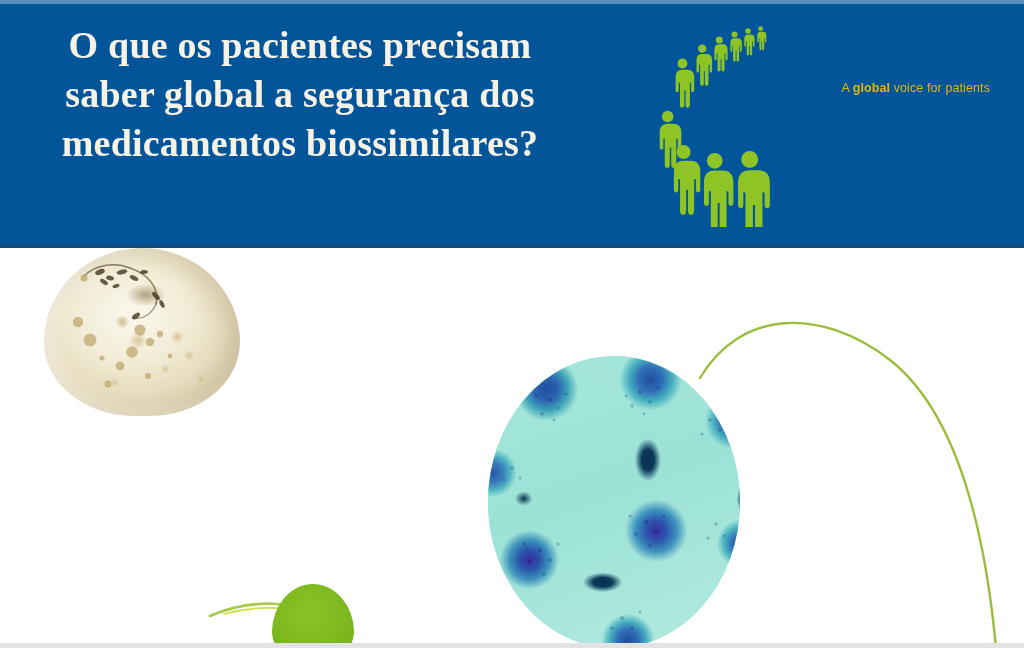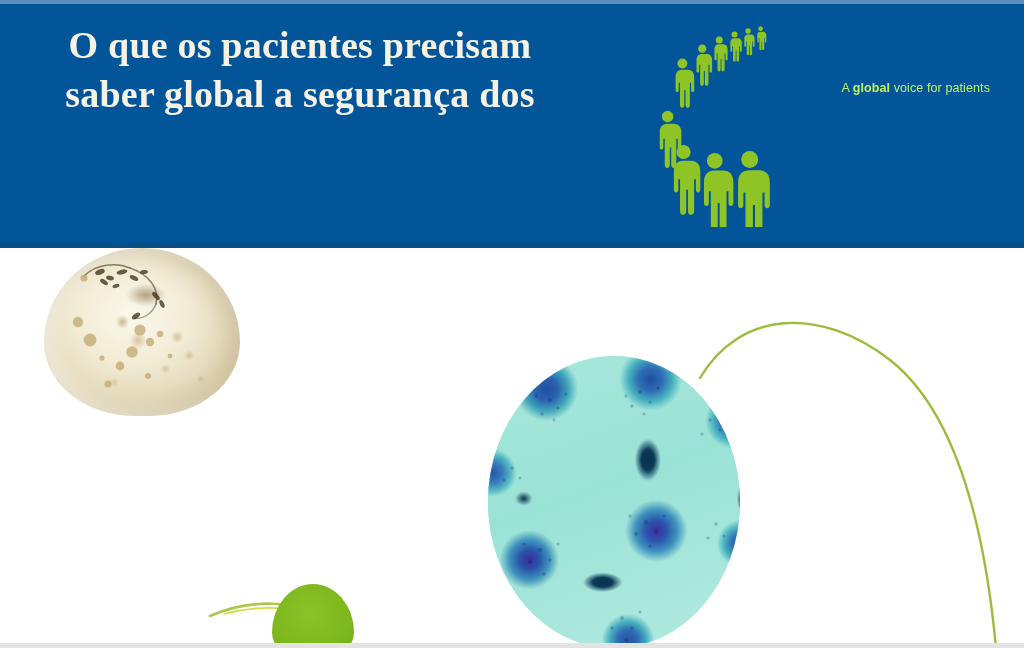--- a/index.html
+++ b/index.html
@@ -94,21 +94,21 @@
     font-size: 28px;
     line-height: 35px;
     color: #FFFFFF;
     white-space: nowrap;
     letter-spacing: -0.2px;
   }
   .logo-tagline {
     margin-top: 7px;
     font-family: "Liberation Sans", sans-serif;
     font-size: 12.5px;
-    color: #bef264;
+    color: #eab308;
     text-align: right;
     width: 297px;
     letter-spacing: 0.1px;
   }
   .logo-tagline b { font-weight: bold; }
 
   
   .body-area {
     position: absolute;
     left: 0;
@@ -216,20 +216,21 @@
 <body>
 
 <div id="slide">
 
   <div class="header-banner">
     <div class="header-top-edge"></div>
 
     <div class="title-block">
       <div class="title-line">O que os pacientes precisam</div>
       <div class="title-line">saber global a segurança dos</div>
+      <div class="title-line">medicamentos biossimilares?</div>
     </div>
 
     <div class="logo-wrap">
 
       <svg class="logo-figures" viewBox="0 0 140 205">
         <g fill="#8FC426">
 
           <g transform="translate(112,4) scale(0.30)">
             <circle cx="12" cy="9" r="8"></circle>
             <path d="M12 19 C4 19 1 24 1 31 L1 52 C1 56 6 56 6 52 L6 40 L8 40 L8 76 C8 82 15 82 15 76 L15 52 L17 52 L17 76 C17 82 24 82 24 76 L24 40 L26 40 L26 52 C26 56 31 56 31 52 L31 31 C31 24 28 19 20 19 Z"></path>

